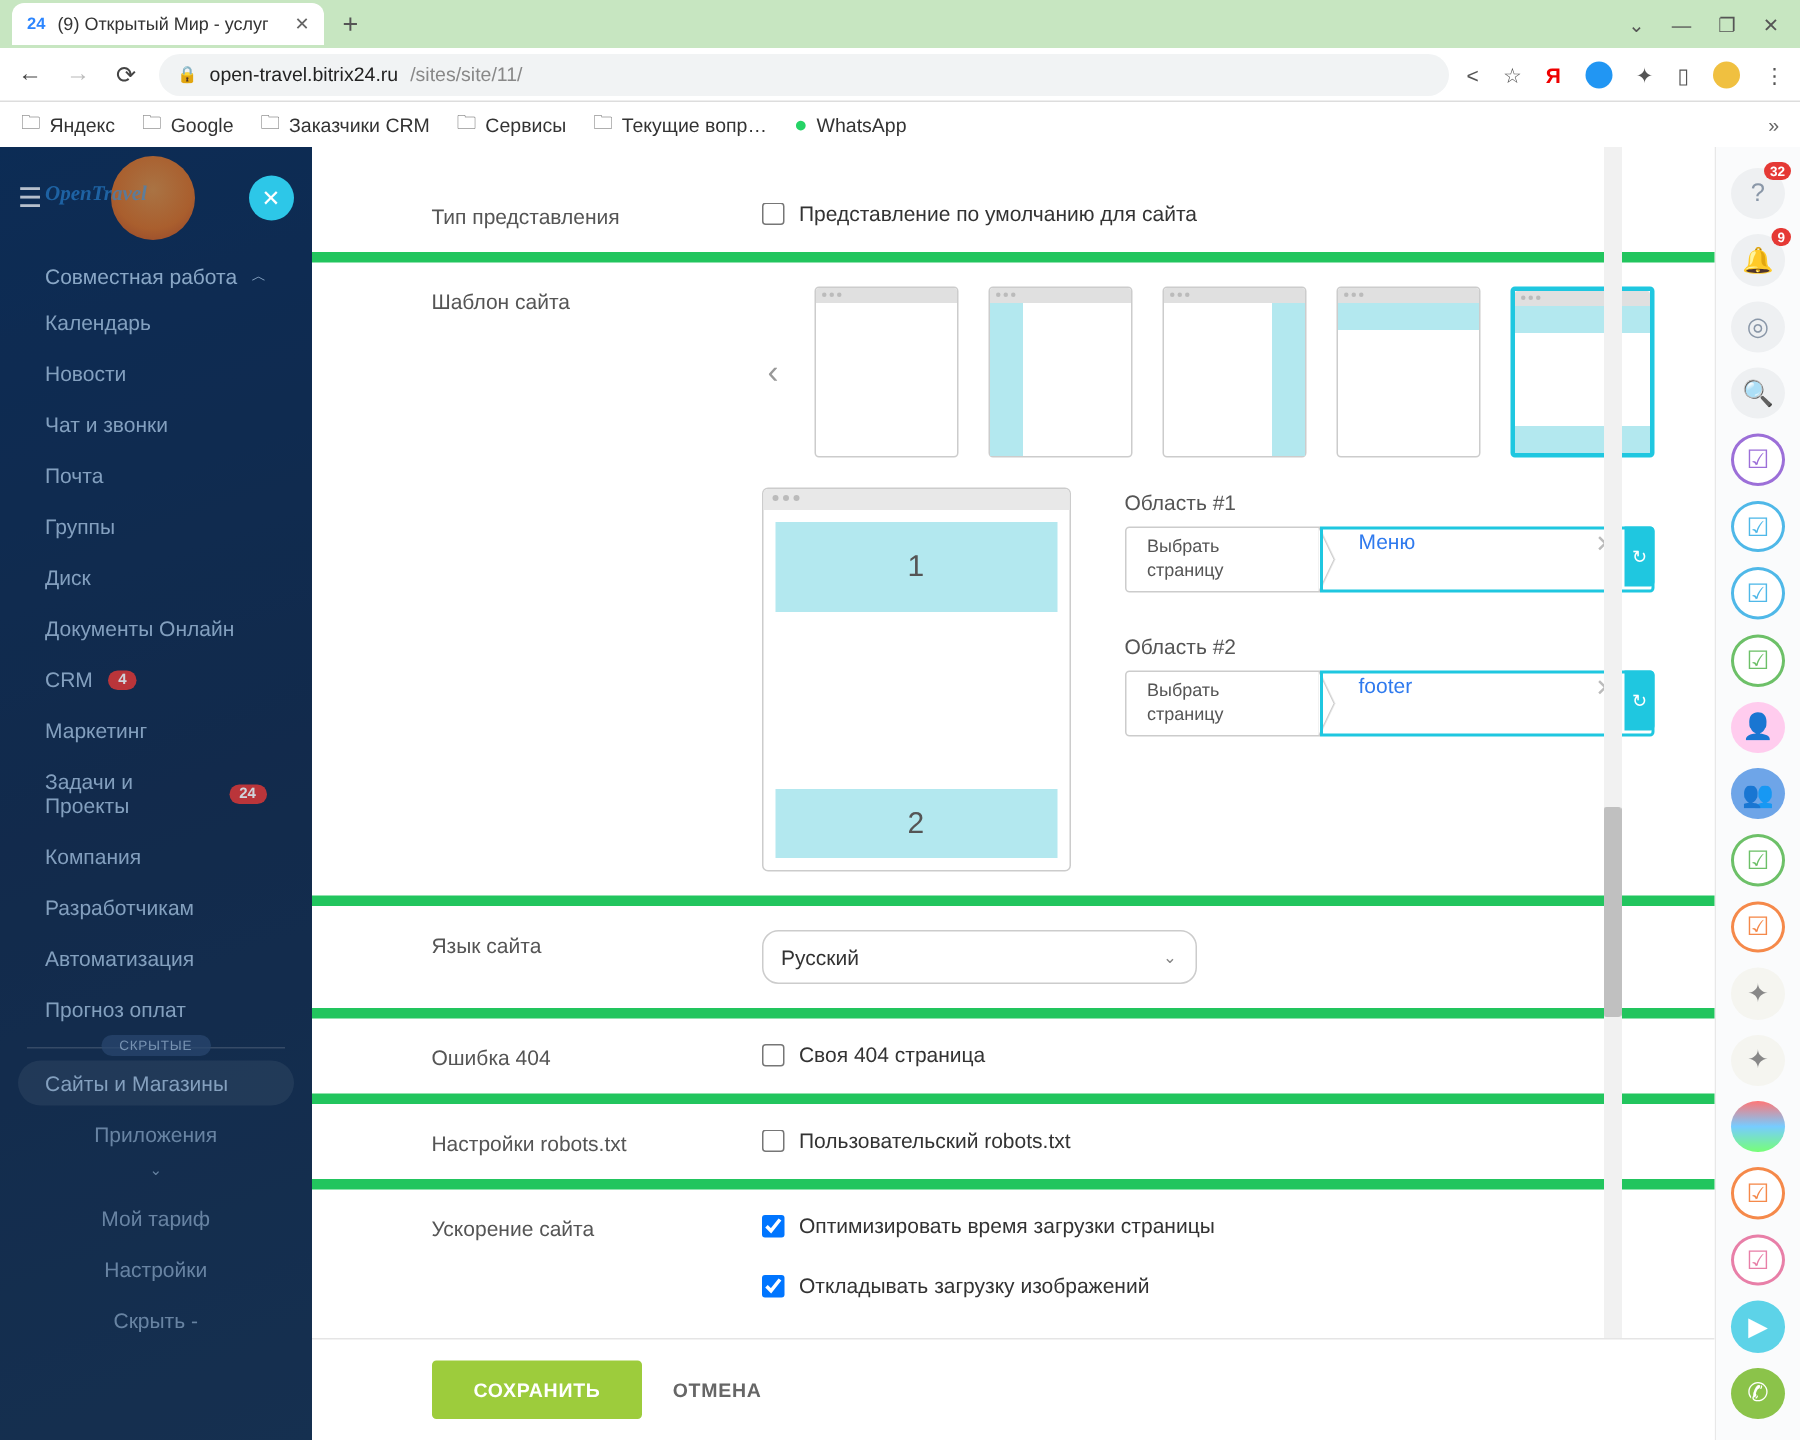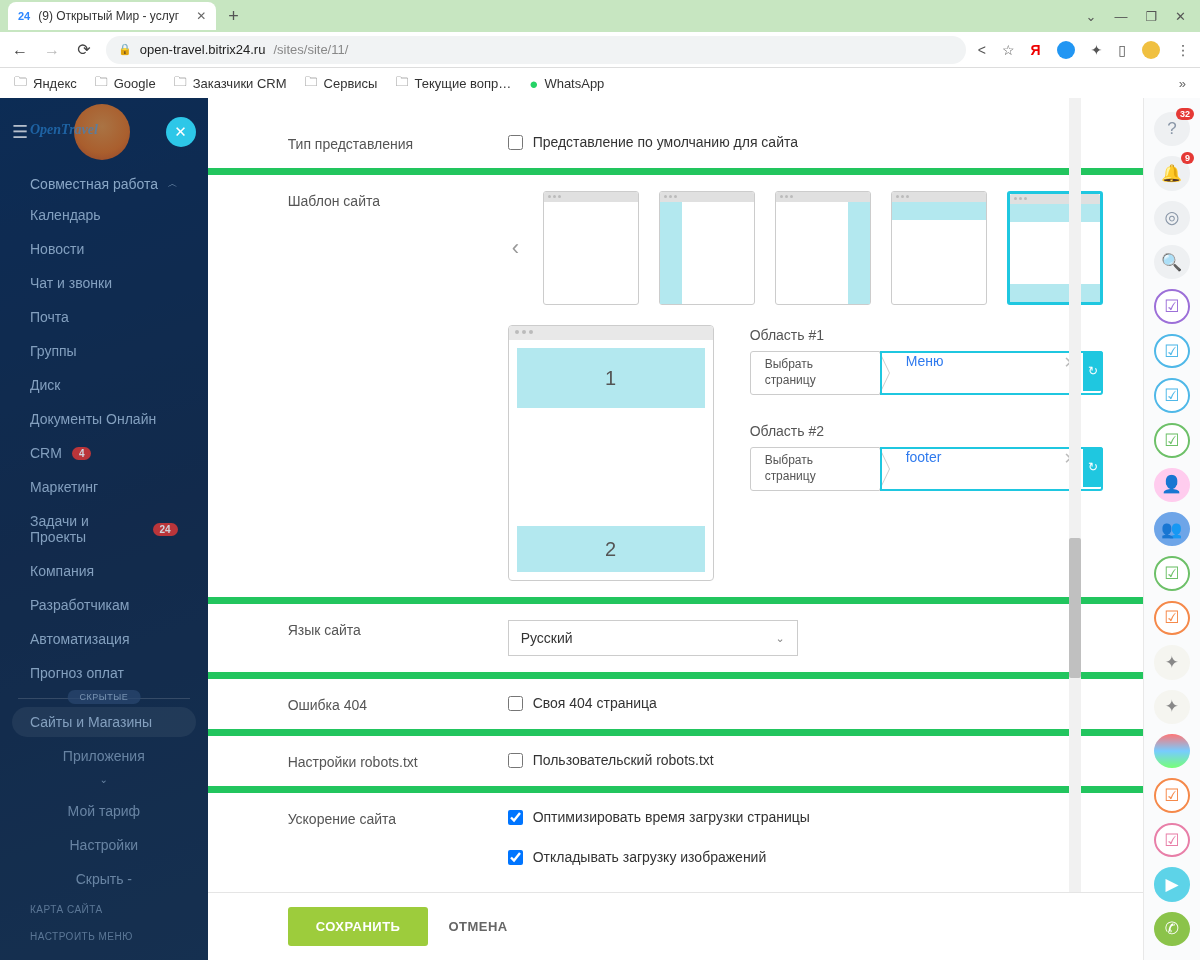--- a/index.html
+++ b/index.html
@@ -98,21 +98,21 @@
 .areas-col { flex: 1; display: flex; flex-direction: column; gap: 8px; }
 .area-label { font-size: 14px; color: #555; margin-top: 2px; }
 .area-select { display: flex; height: 44px; margin-bottom: 18px; }
 .area-btn { border: 1px solid #ccc; border-radius: 3px 0 0 3px; padding: 5px 14px; font-size: 12px; color: #555; line-height: 1.3; display: flex; align-items: center; cursor: pointer; position: relative; background: #fff; width: 130px; }
 .area-btn::after { content: ""; position: absolute; right: -10px; top: 50%; transform: translateY(-50%); width: 0; height: 0; border-top: 21px solid transparent; border-bottom: 21px solid transparent; border-left: 10px solid #fff; filter: drop-shadow(1px 0 0 #ccc); }
 .area-value { flex: 1; border: 2px solid #1fc7e0; border-radius: 0 3px 3px 0; display: flex; align-items: flex-start; padding: 0 14px 0 24px; color: #2f7aee; font-size: 14px; position: relative; }
 .area-value .clear { margin-left: auto; color: #bbb; font-size: 16px; cursor: pointer; margin-right: 10px; }
 .area-value .refresh { width: 20px; height: 40px; background: #1fc7e0; position: absolute; right: -2px; top: -2px; bottom: -2px; border-radius: 0 3px 3px 0; color: #fff; display: flex; align-items: center; justify-content: center; cursor: pointer; font-size: 12px; }
 
 
-.select-box { width: 290px; height: 36px; border: 1px solid #ccc; border-radius: 0; display: flex; align-items: center; padding: 0 12px; cursor: pointer; font-size: 14px; color: #333; }
+.select-box { width: 290px; height: 36px; border: 1px solid #ccc; border-radius: 11px; display: flex; align-items: center; padding: 0 12px; cursor: pointer; font-size: 14px; color: #333; }
 .select-box .chev { margin-left: auto; color: #888; font-size: 11px; }
 
 
 .main-footer { height: 68px; border-top: 1px solid #e5e5e5; display: flex; align-items: center; padding: 0 80px; gap: 20px; background: #fff; }
 .btn-save { background: #9dcc3c; color: #fff; border: none; padding: 12px 28px; border-radius: 3px; font-size: 13px; font-weight: bold; letter-spacing: 0.5px; cursor: pointer; }
 .btn-cancel { background: none; border: none; color: #666; font-size: 13px; font-weight: bold; letter-spacing: 0.5px; cursor: pointer; }
 
 
 .right-dock { width: 62px; background: #fafbfc; border-left: 1px solid #e8e8e8; display: flex; flex-direction: column; align-items: center; padding: 14px 0; gap: 10px; overflow: hidden; }
 .dock-icon { width: 36px; height: 36px; border-radius: 50%; display: flex; align-items: center; justify-content: center; font-size: 17px; cursor: pointer; position: relative; color: #888; background: #f0f0f0; }
@@ -269,24 +269,20 @@
       </div>
     <div class="sb-item dim">
         <span>Мой тариф</span>
       </div>
     <div class="sb-item dim">
         <span>Настройки</span>
       </div>
     <div class="sb-item dim">
         <span>Скрыть -</span>
       </div>
-    <div class="sb-footer">
-      <div>КАРТА САЙТА</div>
-      <div>НАСТРОИТЬ МЕНЮ</div>
-    </div>
   </div>
 
   <div class="main">
     <div class="main-scroll">
       <div class="form-content">
 
         <div class="form-row">
           <div class="form-label">Тип представления</div>
           <div class="form-field">
             <label class="checkbox-line">

